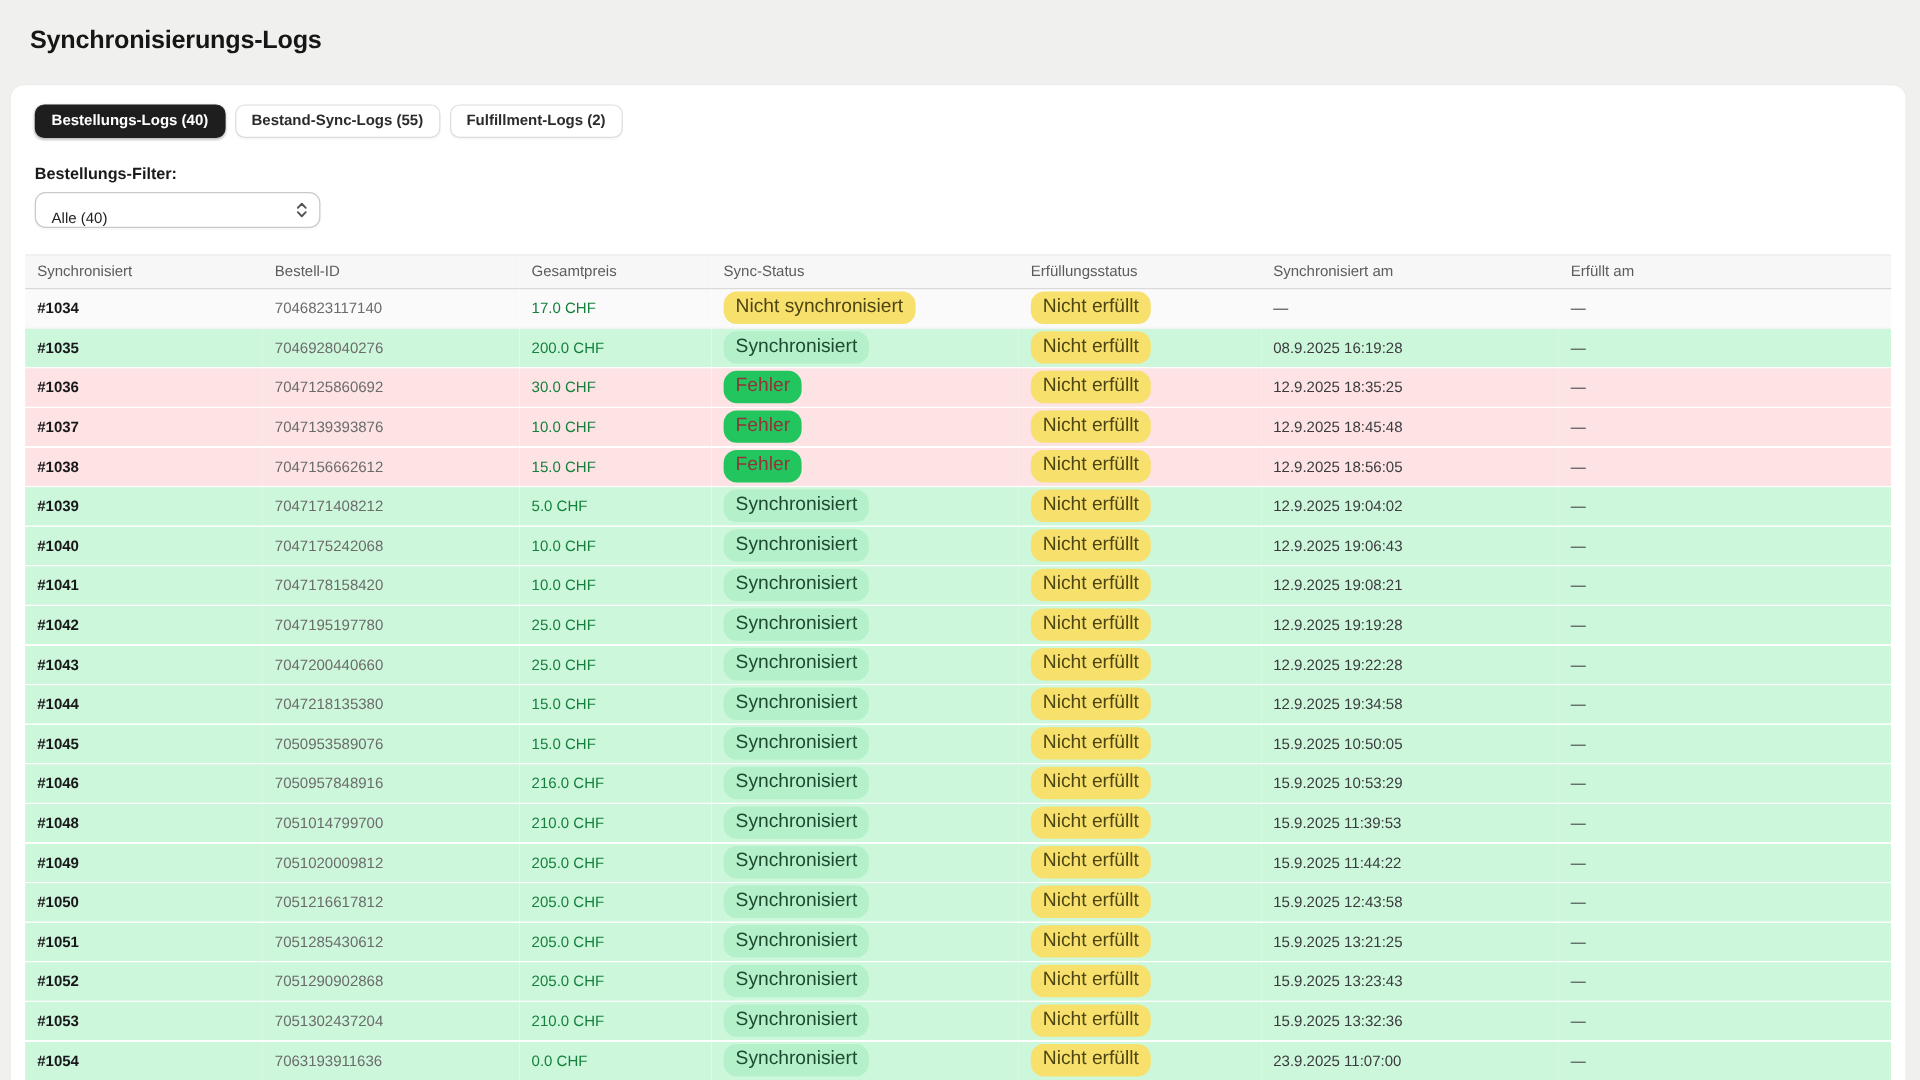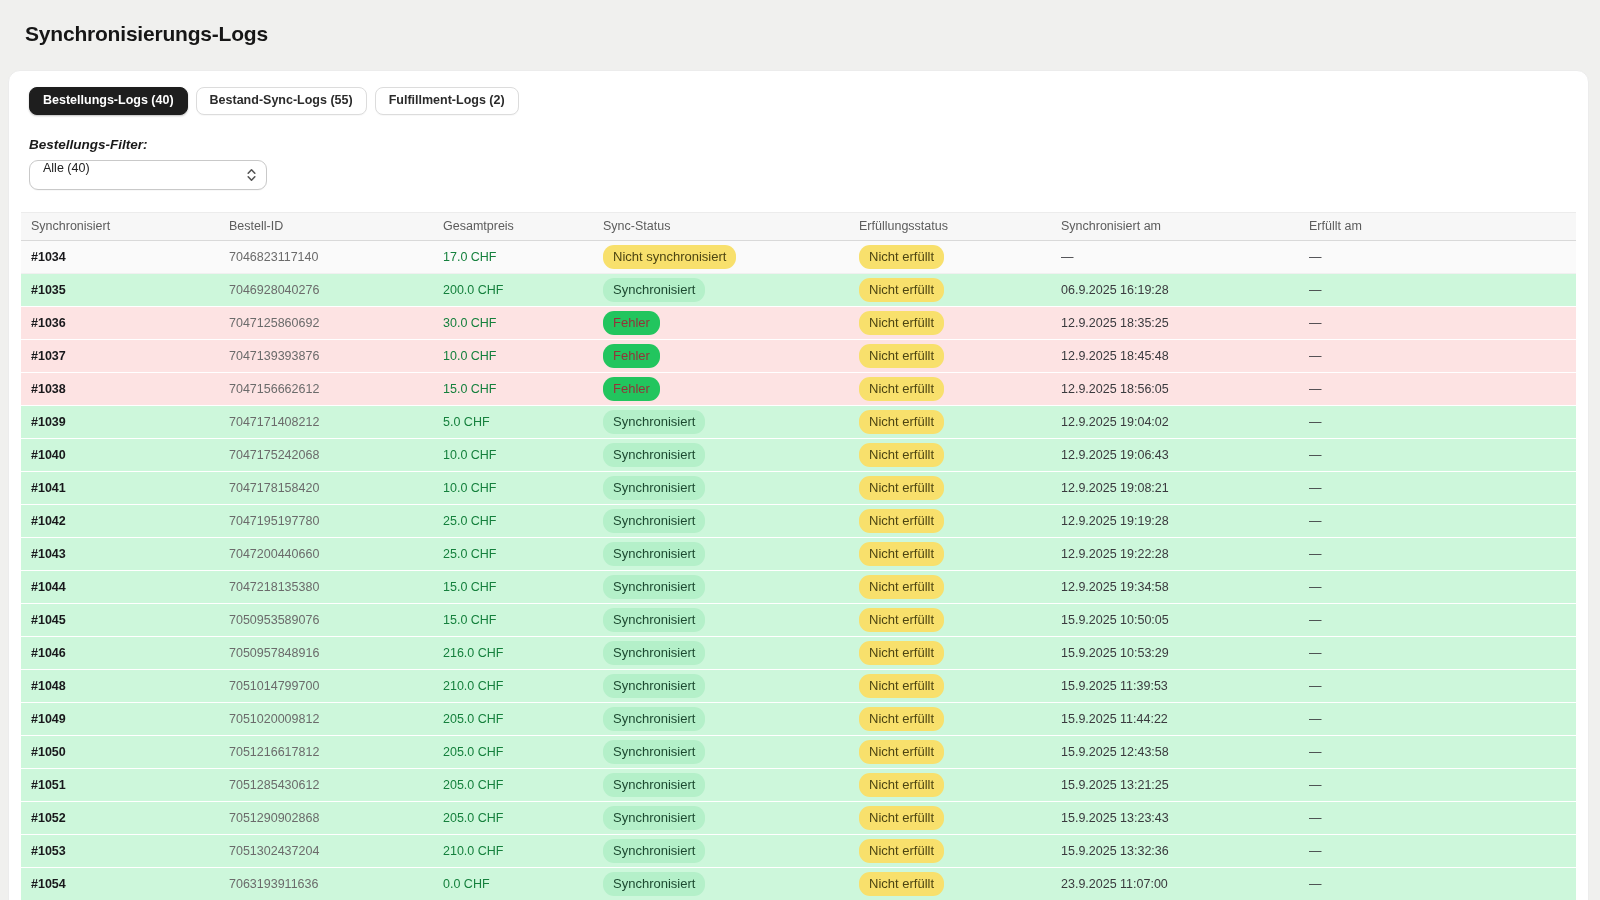--- a/index.html
+++ b/index.html
@@ -44,32 +44,31 @@
     border-color: #1e1e1e;
     color: #ffffff;
     box-shadow: 0 1px 2px rgba(0,0,0,0.25);
   }
   
   .filter-label {
     font-size: 13.5px;
     font-weight: 700;
     color: #1a1a1a;
     margin: 22px 0 8px 8px;
-    font-style: italic;
   }
   .select {
     position: relative;
     margin-left: 8px;
     width: 238px;
     height: 30px;
     border: 1px solid #c9c9c9;
     border-radius: 9px;
     background: #fff;
     display: flex;
-    align-items: flex-start;
+    align-items: flex-end;
     padding: 0 28px 0 13px;
     font-size: 12.5px;
     color: #222;
     cursor: pointer;
     box-shadow: 0 1px 1px rgba(0,0,0,0.03);
   }
   .select .chevrons {
     position: absolute;
     right: 9px; top: 50%;
     transform: translateY(-50%);
@@ -105,21 +104,21 @@
   tr.plain { background: #fafafa; border-bottom: 1px solid #f0f0f0; }
   tr.ok    { background: #cdf7db; border-bottom: 1px solid rgba(255,255,255,0.65); }
   tr.error { background: #fde3e3; border-bottom: 1px solid rgba(255,255,255,0.65); }
   td.c-order { font-weight: 600; color: #18181b; }
   td.c-id    { color: #6b6b6b; }
   td.c-price { color: #15803d; font-weight: 500; }
   td.c-date  { color: #3a3a3e; }
   td.c-dash  { color: #3a3a3e; }
   .badge {
     display: inline-block;
-    font-size: 13px;
+    font-size: 16px;
     line-height: 1;
     padding: 5px 10px 6px 10px;
     border-radius: 11px;
     font-weight: 500;
     white-space: nowrap;
   }
   .badge.warn  { background: #f8e06c; color: #4d4512; }
   .badge.ok    { background: #b4f0c9; color: #1d4a31; }
   .badge.error { background: #22c55e; color: #93333a; }
 </style>
@@ -178,21 +177,21 @@
     <td class="c-date">—</td>
     <td class="c-dash">—</td>
   </tr>
 
   <tr class="ok">
     <td class="c-order">#1035</td>
     <td class="c-id">7046928040276</td>
     <td class="c-price">200.0 CHF</td>
     <td><span class="badge ok">Synchronisiert</span></td>
     <td><span class="badge warn">Nicht erfüllt</span></td>
-    <td class="c-date">06.9.2025 16:19:28</td>
+    <td class="c-date">08.9.2025 16:19:28</td>
     <td class="c-dash">—</td>
   </tr>
 
   <tr class="error">
     <td class="c-order">#1036</td>
     <td class="c-id">7047125860692</td>
     <td class="c-price">30.0 CHF</td>
     <td><span class="badge error">Fehler</span></td>
     <td><span class="badge warn">Nicht erfüllt</span></td>
     <td class="c-date">12.9.2025 18:35:25</td>

